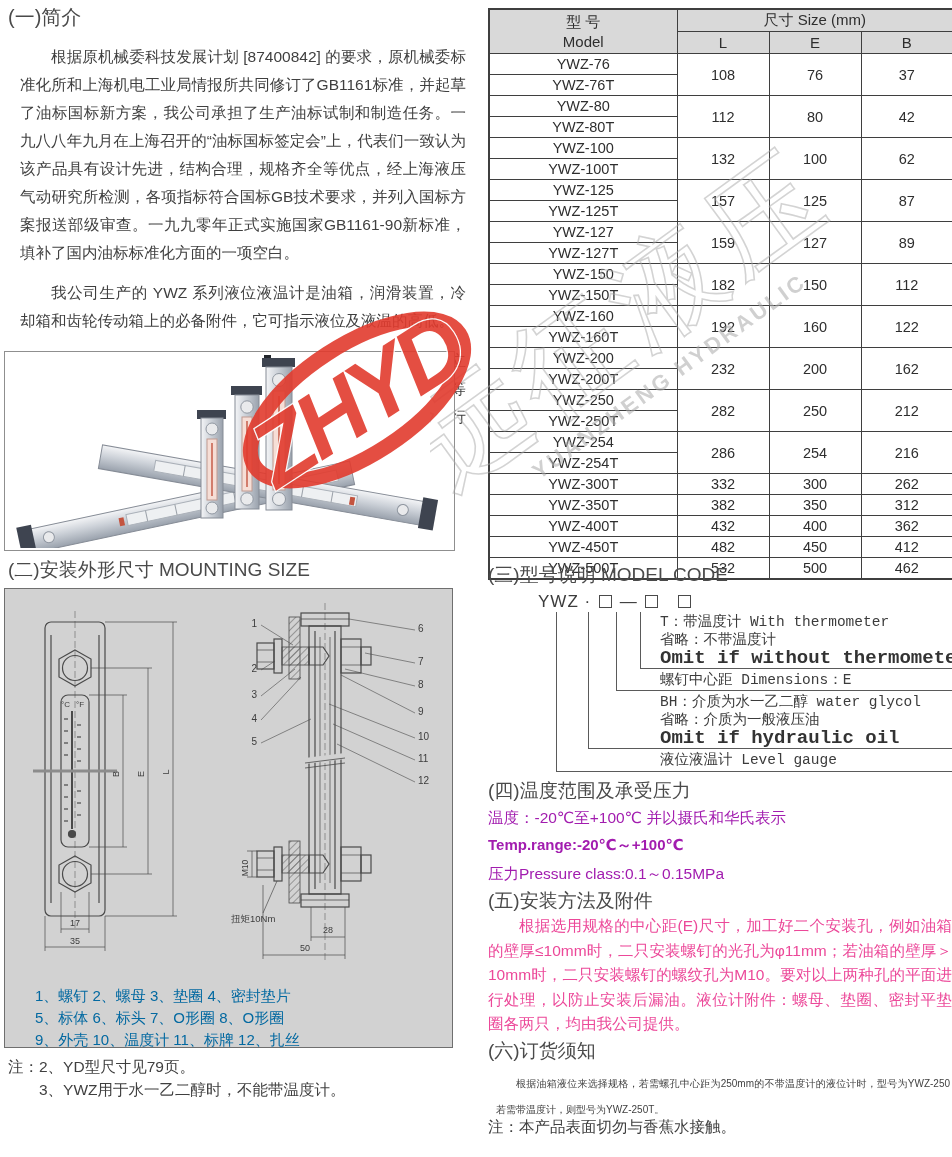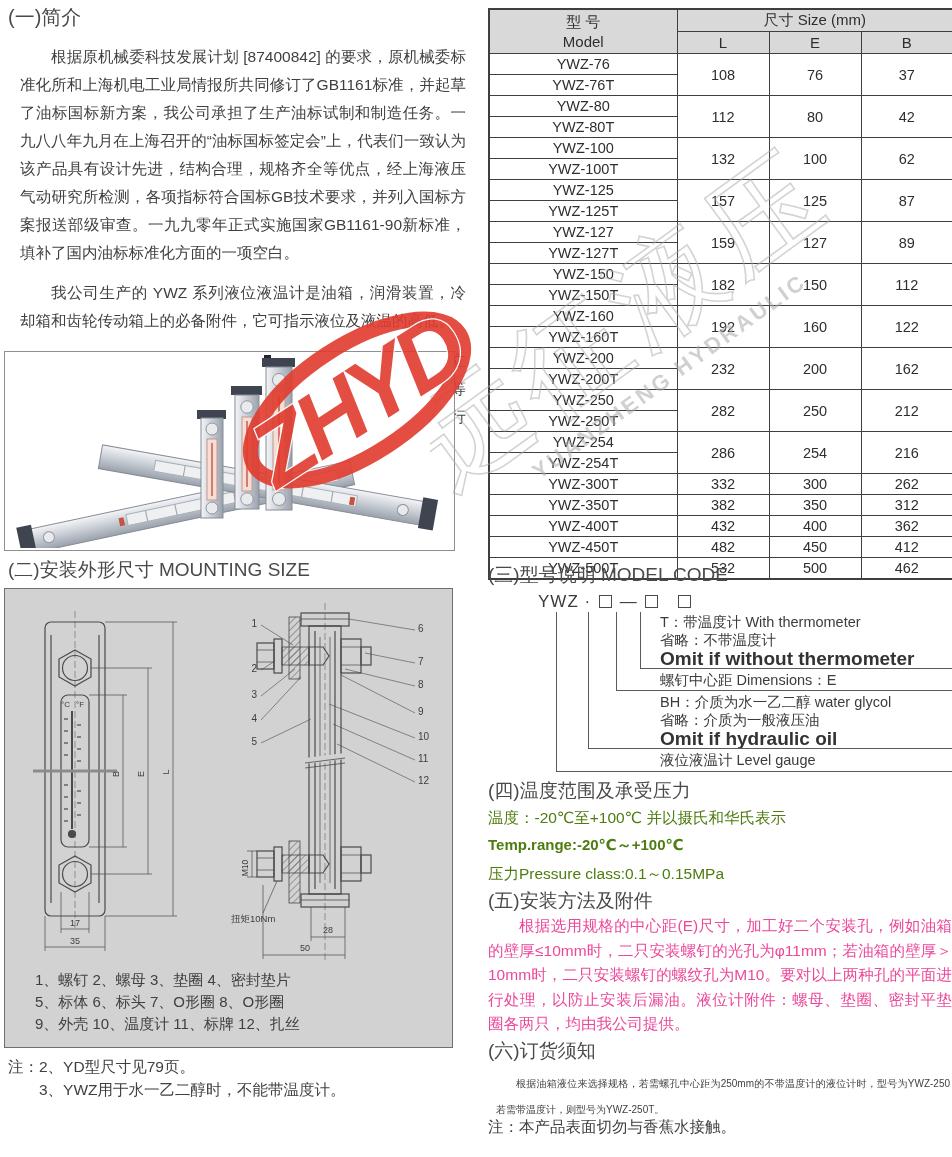--- a/index.html
+++ b/index.html
@@ -7,42 +7,42 @@
         font-family:"Liberation Sans","DejaVu Sans",sans-serif;color:#3a3a3a;}
   h2{font-weight:normal;margin:0;}
   
   .left-col{position:absolute;left:8px;top:4px;width:470px;}
   .sec-title{font-size:20px;color:#4a4a4a;margin:0 0 6px 0;}
   .para{font-size:15.5px;line-height:28px;text-align:justify;text-indent:2em;margin:12px;color:#3f3f3f;}
   .photo-box{position:absolute;left:4px;top:351px;width:449px;height:198px;background:#fff;border:1px solid #8f8f8f;z-index:1;}
   .mounting-title{position:absolute;left:8px;top:557px;font-size:19px;color:#4a4a4a;}
   .drawing-box{position:absolute;left:4px;top:588px;width:449px;height:460px;background:#d2d2d2;border:1px solid #6f6f6f;box-sizing:border-box;}
   .drawing-svg{position:absolute;left:0;top:0;}
-  .parts-list{position:absolute;left:30px;top:380px;font-size:15px;line-height:22px;color:#404040;}
+  .parts-list{position:absolute;left:30px;top:396px;font-size:15px;line-height:22px;color:#0369a1;}
   .notes{position:absolute;left:8px;top:1056px;width:462px;font-size:15.5px;line-height:22.5px;color:#3f3f3f;display:flex;}
   .notes-label{flex:0 0 auto;}
   .notes-items{flex:1;}
   
   .right-col{position:absolute;left:488px;top:0;width:464px;height:1157px;}
   .size-table{position:absolute;left:0;top:8px;width:464px;border-collapse:collapse;table-layout:fixed;border:2px solid #3f3f3f;}
   .size-table th,.size-table td{border:1px solid #3f3f3f;text-align:center;padding:0;color:#2e2e2e;}
   .size-table thead th{background:#d9d9d9;font-size:15px;font-weight:normal;height:21px;}
   .model-th div{line-height:20px;}
   .size-table td{font-size:14.5px;height:20px;line-height:20px;}
   .mc-title{position:absolute;left:0;top:562px;font-size:19px;color:#4a4a4a;}
   .mc-diagram{position:absolute;left:0;top:590px;width:464px;height:188px;}
   .mc-code{position:absolute;left:50px;top:2px;font-size:17px;color:#3c3c3c;letter-spacing:1px;}
   .mc-box{display:inline-block;width:11px;height:11px;border:1.5px solid #4a4a4a;vertical-align:middle;margin:0 2px 3px 2px;}
   .mc-box-gap{margin-left:12px;}
   .mc-vline{position:absolute;width:0;border-left:1px solid #5a5a5a;}
   .mc-rule{position:absolute;height:0;border-top:1px solid #5a5a5a;}
-  .mc-line{position:absolute;left:172px;font-size:14.5px;line-height:17px;color:#3c3c3c;white-space:nowrap;}
+  .mc-line{position:absolute;left:172px;font-size:14.5px;line-height:17px;color:#3c3c3c;white-space:nowrap;font-family:Liberation Mono, monospace;}
   .mc-en{font-weight:bold;font-size:19px;color:#333;}
   .tp-title{position:absolute;left:0;top:778px;font-size:19px;color:#4a4a4a;}
-  .tp-line{position:absolute;left:0;font-size:15.5px;color:#4d7c0f;white-space:nowrap;}
+  .tp-line{position:absolute;left:0;font-size:15.5px;color:#a21caf;white-space:nowrap;}
   .in-title{position:absolute;left:0;top:888px;font-size:19px;color:#4a4a4a;}
   .in-para{position:absolute;left:0;top:914px;width:464px;font-size:15.5px;line-height:24.5px;text-align:justify;text-indent:2em;margin:0;color:#ec4899;}
   .or-title{position:absolute;left:0;top:1038px;font-size:19px;color:#4a4a4a;}
   .or-para{position:absolute;left:0;top:1063px;width:464px;font-size:10px;line-height:26px;text-align:justify;text-indent:2em;margin:8px;color:#3f3f3f;}
   .or-note{position:absolute;left:0;top:1117px;width:464px;font-size:15.5px;margin:0;color:#3f3f3f;}
   
   .wm{position:absolute;pointer-events:none;}
   .wm-gray{left:430px;top:120px;z-index:5;}
   .wm-logo{left:222px;top:292px;z-index:6;}
 </style>

